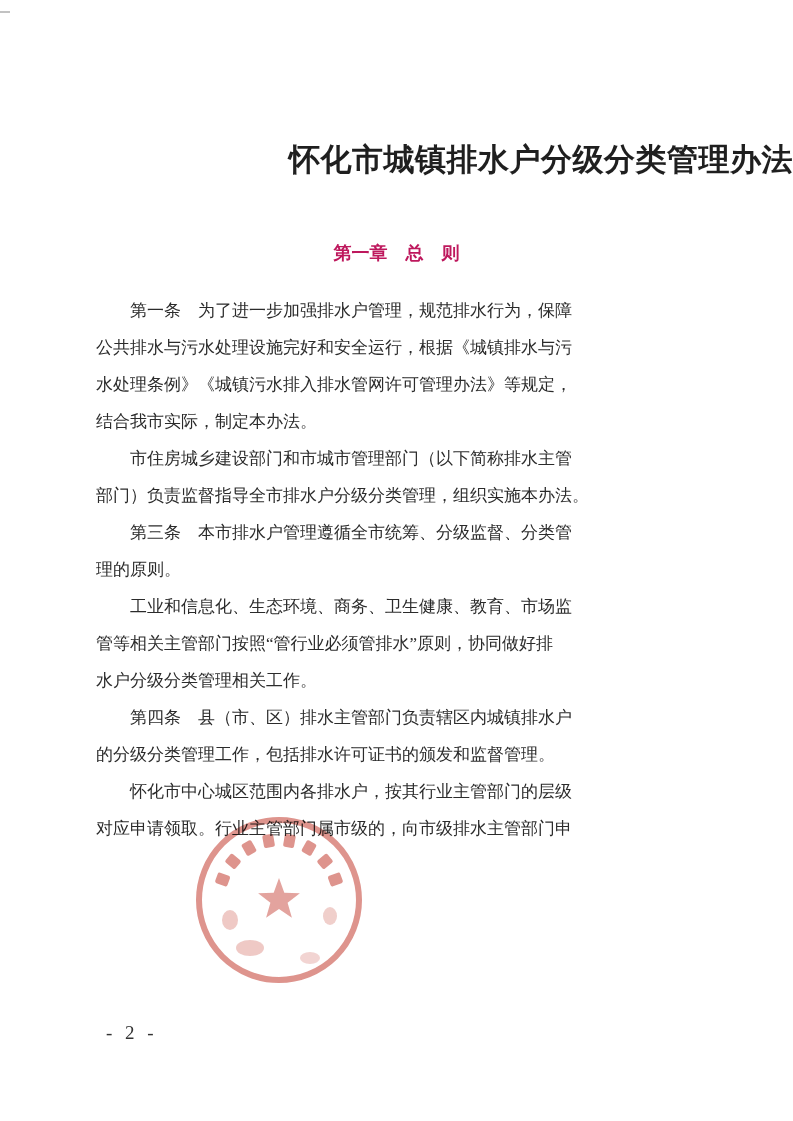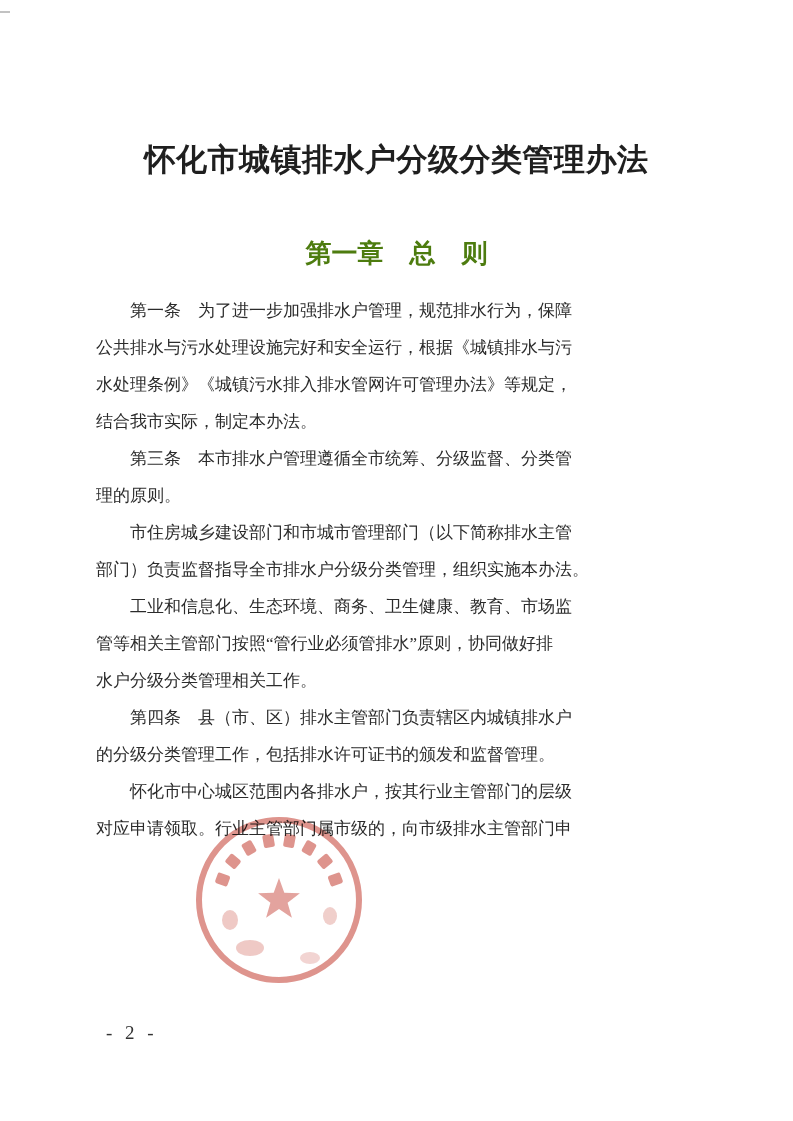--- a/index.html
+++ b/index.html
@@ -24,32 +24,32 @@
     width: 10px;
     height: 2px;
     background: #9a9a9a;
     opacity: 0.6;
   }
   .doc-title {
     margin: 140px 0 0 0;
     line-height: 40px;
     font-size: 31px;
     font-weight: 700;
-    text-align: center;
+    text-align: right;
     letter-spacing: 0.5px;
     color: #1f1f1f;
   }
   .chapter-heading {
     margin: 60px 0 0 0;
     line-height: 26px;
-    font-size: 26px;
+    font-size: 18px;
     font-weight: 700;
     text-align: center;
     font-family: Liberation Sans, sans-serif;
-    color: #4d7c0f;
+    color: #be185d;
   }
   .doc-body {
     margin: 26px 0 0 96px;
     width: 624px;
     font-size: 17px;
     line-height: 37px;
     color: #2b2b2b;
   }
   .doc-body p {
     margin: 0;
@@ -85,24 +85,24 @@
 
   <h1 class="doc-title">怀化市城镇排水户分级分类管理办法</h1>
 
   <h2 class="chapter-heading">第一章　总　则</h2>
 
   <div class="doc-body">
       <p>　　第一条　为了进一步加强排水户管理，规范排水行为，保障
 公共排水与污水处理设施完好和安全运行，根据《城镇排水与污
 水处理条例》《城镇污水排入排水管网许可管理办法》等规定，
 结合我市实际，制定本办法。</p>
+      <p>　　市住房城乡建设部门和市城市管理部门（以下简称排水主管
+部门）负责监督指导全市排水户分级分类管理，组织实施本办法。</p>
       <p>　　第三条　本市排水户管理遵循全市统筹、分级监督、分类管
 理的原则。</p>
-      <p>　　市住房城乡建设部门和市城市管理部门（以下简称排水主管
-部门）负责监督指导全市排水户分级分类管理，组织实施本办法。</p>
       <p>　　工业和信息化、生态环境、商务、卫生健康、教育、市场监
 管等相关主管部门按照“管行业必须管排水”原则，协同做好排
 水户分级分类管理相关工作。</p>
       <p>　　第四条　县（市、区）排水主管部门负责辖区内城镇排水户
 的分级分类管理工作，包括排水许可证书的颁发和监督管理。</p>
       <p>　　怀化市中心城区范围内各排水户，按其行业主管部门的层级
 对应申请领取。行业主管部门属市级的，向市级排水主管部门申</p>
     </div>
 
   <div class="seal">

